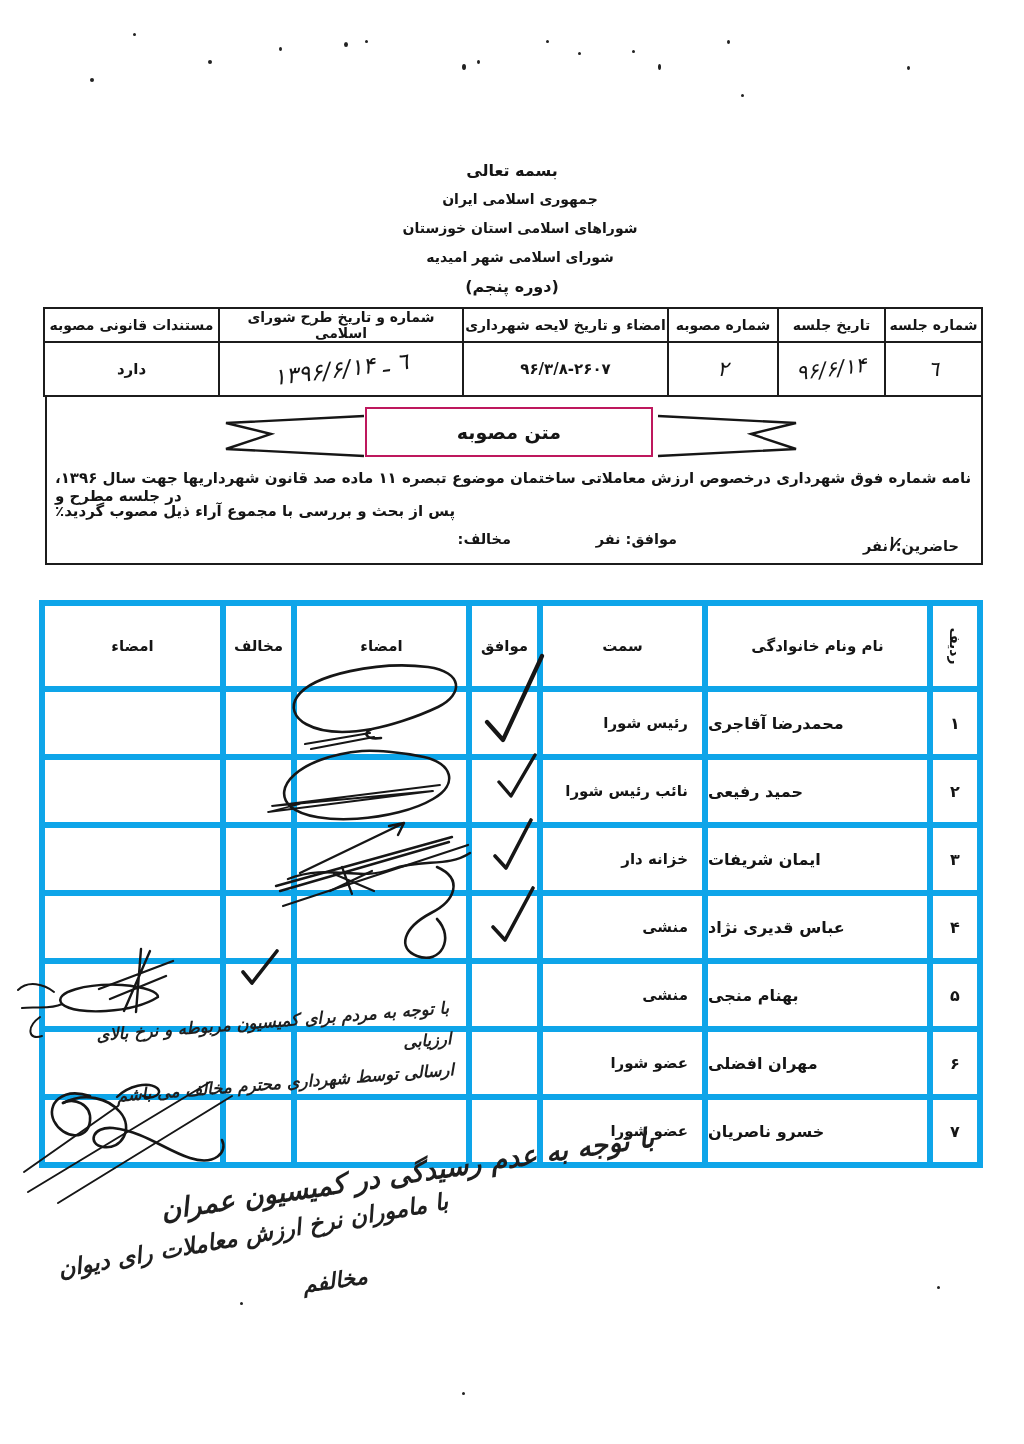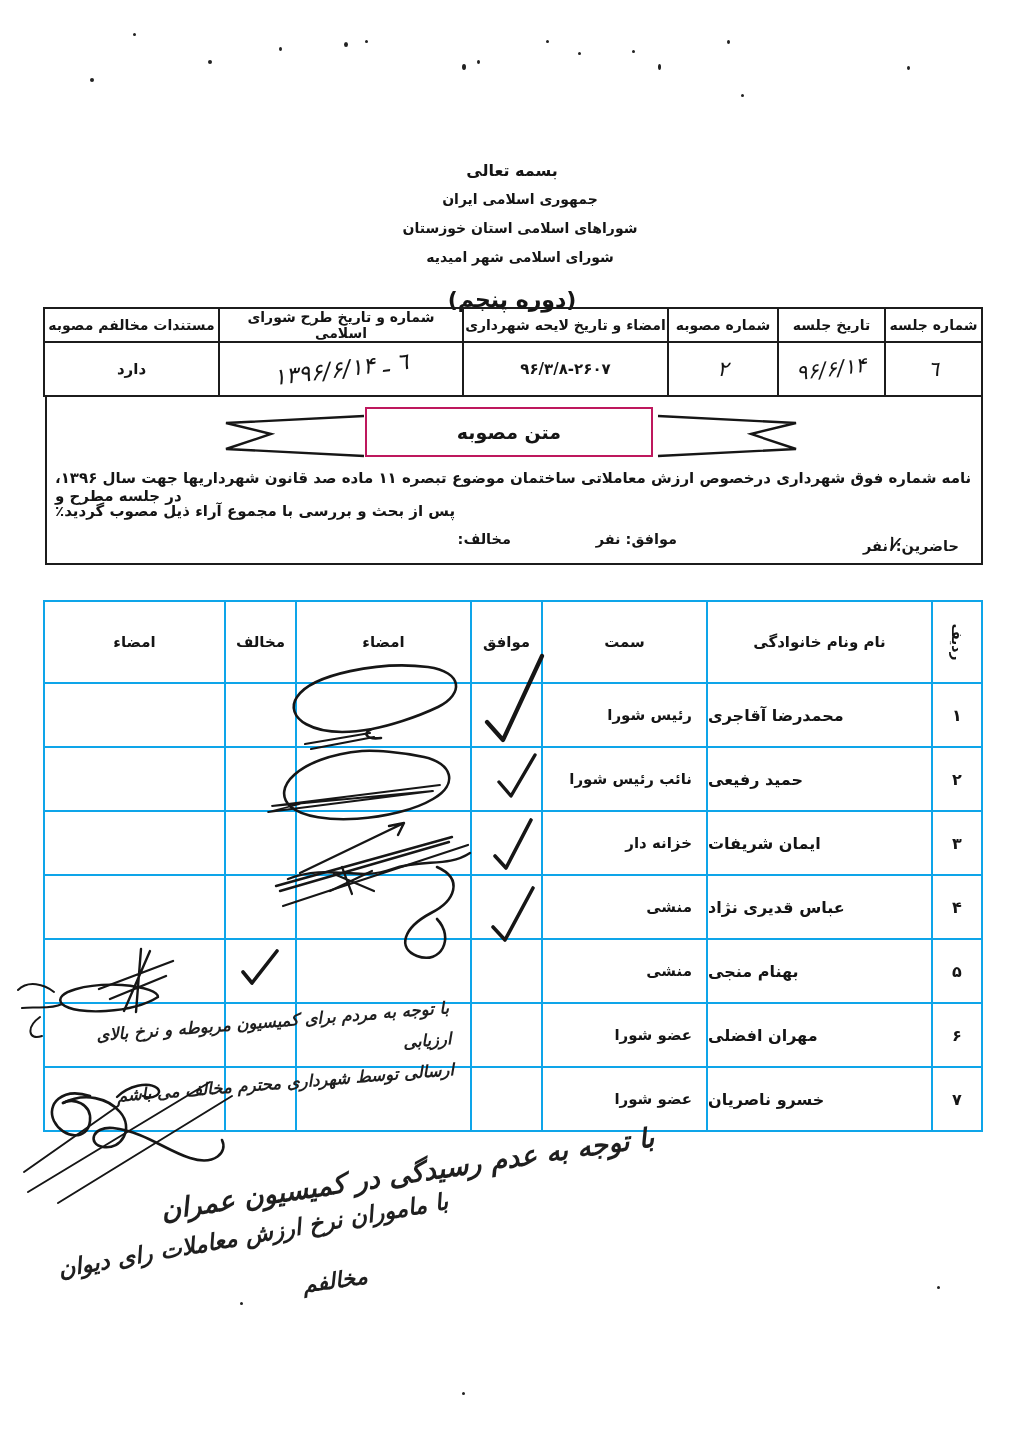--- a/index.html
+++ b/index.html
@@ -5,21 +5,21 @@
   html,body{margin:0;padding:0;background:#ffffff;}
   .page{position:relative;width:1024px;height:1444px;background:#ffffff;overflow:hidden;
         font-family:"DejaVu Sans", sans-serif;color:#151515;direction:rtl;}
   .speck{position:absolute;background:#222;border-radius:50%;}
 
   
   .doc-header{position:absolute;top:156px;left:0;width:100%;text-align:center;}
   .doc-header div{line-height:29px;font-weight:bold;}
   .h-line1{font-size:16px;}
   .h-line2,.h-line3,.h-line4{font-size:14px;margin-left:16px;}
-  .h-line5{font-size:22px;margin-top:13px;}
+  .h-line5{font-size:16px;}
 
   
   table{border-collapse:collapse;}
   .info-table{position:absolute;top:307px;right:41px;width:938px;direction:rtl;table-layout:fixed;}
   .info-table th,.info-table td{border:2px solid #1c1c1c;padding:0;text-align:center;vertical-align:middle;}
   .info-table th{height:32px;font-size:14px;font-weight:bold;}
   .info-table td{height:52px;font-size:15px;font-weight:bold;margin-top:32px;}
   .hw{font-style:italic;font-weight:400;font-size:21px;display:inline-block;}
   .hw-rot{transform:rotate(-7deg);}
   .ltr{direction:ltr;unicode-bidi:bidi-override;}
@@ -34,21 +34,21 @@
   .res-line2{position:absolute;top:105px;right:8px;left:8px;text-align:left;font-size:15px;font-weight:bold;}
   .attendance{position:absolute;top:134px;right:0;left:0;height:26px;font-size:14.5px;font-weight:bold;}
   .att-present{position:absolute;right:22px;}
   .att-agree{position:absolute;right:304px;}
   .att-oppose{position:absolute;right:470px;}
   .hw-seven{font-style:italic;font-weight:400;font-size:22px;display:inline-block;transform:rotate(8deg);margin:0 -2px;}
 
   
   .section-title{position:absolute;top:567px;left:0;width:100%;text-align:center;font-size:17px;font-weight:bold;}
   .members-table{position:absolute;top:600px;right:41px;width:938px;direction:rtl;table-layout:fixed;}
-  .members-table th,.members-table td{border:2px solid #0ea5e9;padding:0;vertical-align:middle;margin-left:16px;}
+  .members-table th,.members-table td{border:6px solid #0ea5e9;padding:0;vertical-align:middle;margin-left:16px;}
   .members-table th{height:80px;font-size:15px;font-weight:bold;text-align:center;}
   .members-table td{height:62px;}
   .cell-no{text-align:center;font-size:16px;font-weight:bold;}
   .cell-name{text-align:left;padding-right:14px !important;font-size:16px;font-weight:bold;}
   .cell-pos{text-align:right;padding-right:14px !important;font-size:15px;font-weight:bold;}
   .v-head span{display:inline-block;transform:rotate(90deg);font-size:14px;}
 
   
   .handwritten{position:absolute;direction:rtl;font-style:italic;font-weight:600;color:#1f1f1f;}
   .note6{top:1008px;right:572px;width:402px;text-align:right;transform:rotate(-4.5deg);font-size:16.5px;line-height:31px;}
@@ -101,21 +101,21 @@
         <col style="width:244px">
         <col style="width:175px">
       </colgroup>
     <tbody>
         <tr>
       <th>شماره جلسه</th>
       <th>تاریخ جلسه</th>
       <th>شماره مصوبه</th>
       <th>امضاء و تاریخ لایحه شهرداری</th>
       <th>شماره و تاریخ طرح شورای اسلامی</th>
-      <th>مستندات مخالفم مصوبه</th>
+      <th>مستندات قانونی مصوبه</th>
     </tr>
     <tr>
       <td><span class="hw">٦</span></td>
       <td><span class="hw hw-rot ltr">۹۶/۶/۱۴</span></td>
       <td><span class="hw">۲</span></td>
       <td><span class="ltr">۹۶/۳/۸-۲۶۰۷</span></td>
       <td><span class="hw hw-rot ltr" style="font-size:23px;">۱۳۹۶/۶/۱۴ ـ ٦</span></td>
       <td>دارد</td>
     </tr>
   </tbody>

